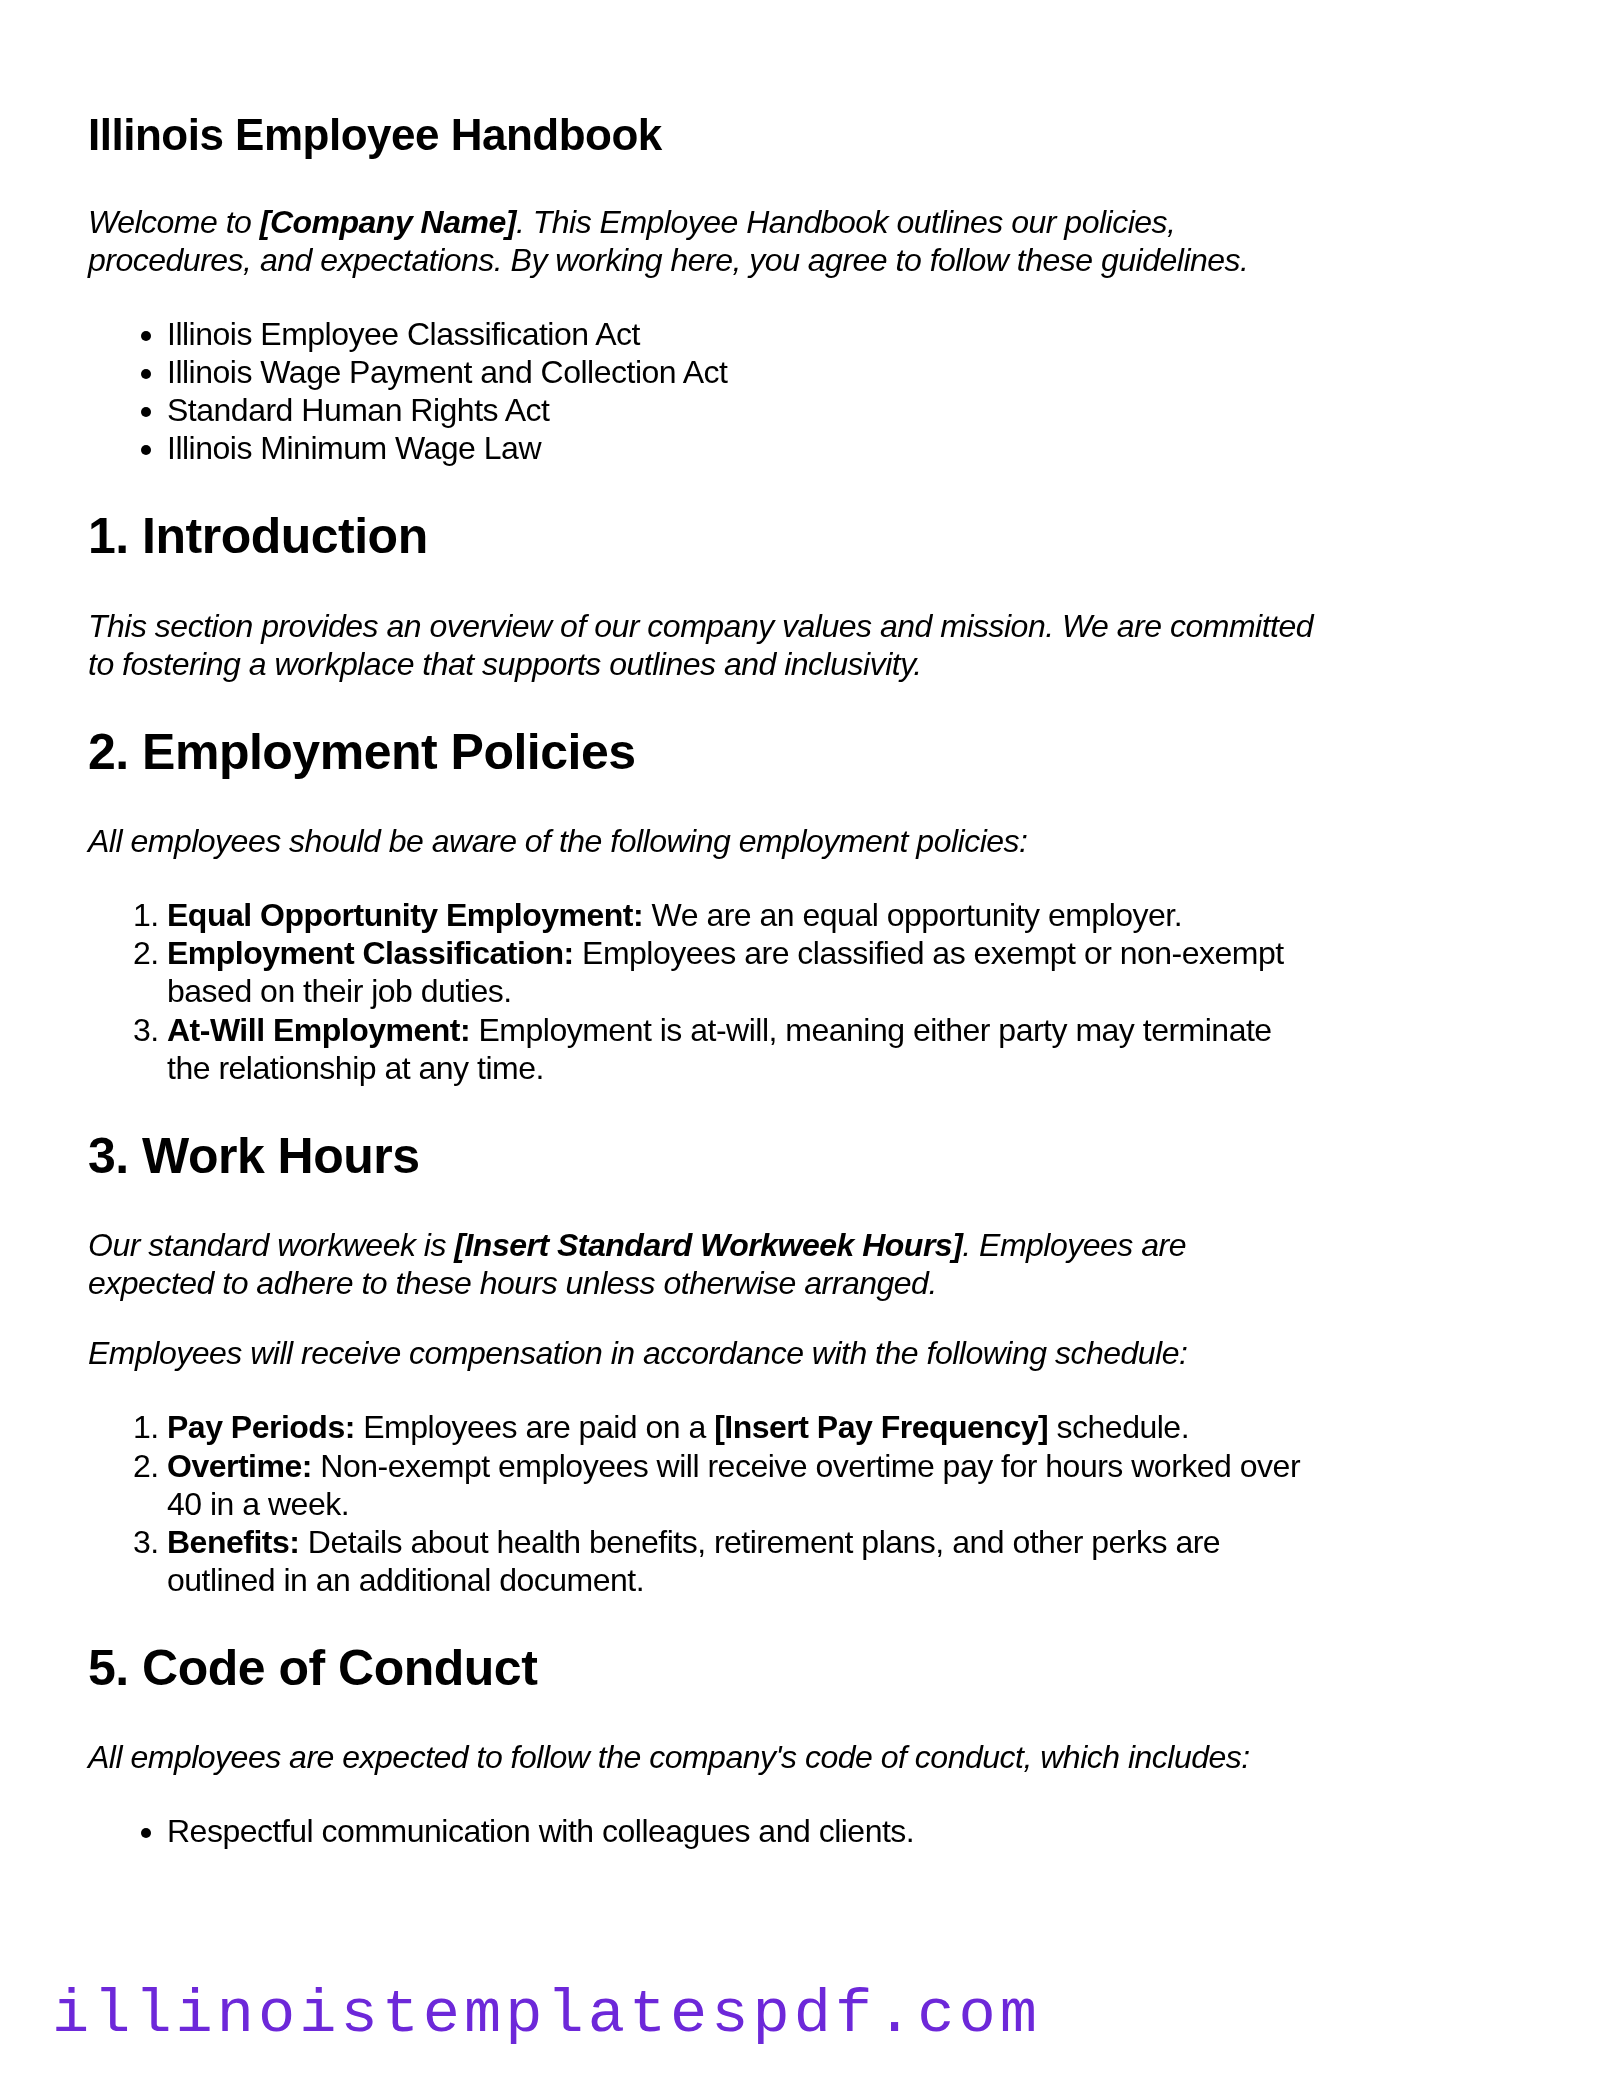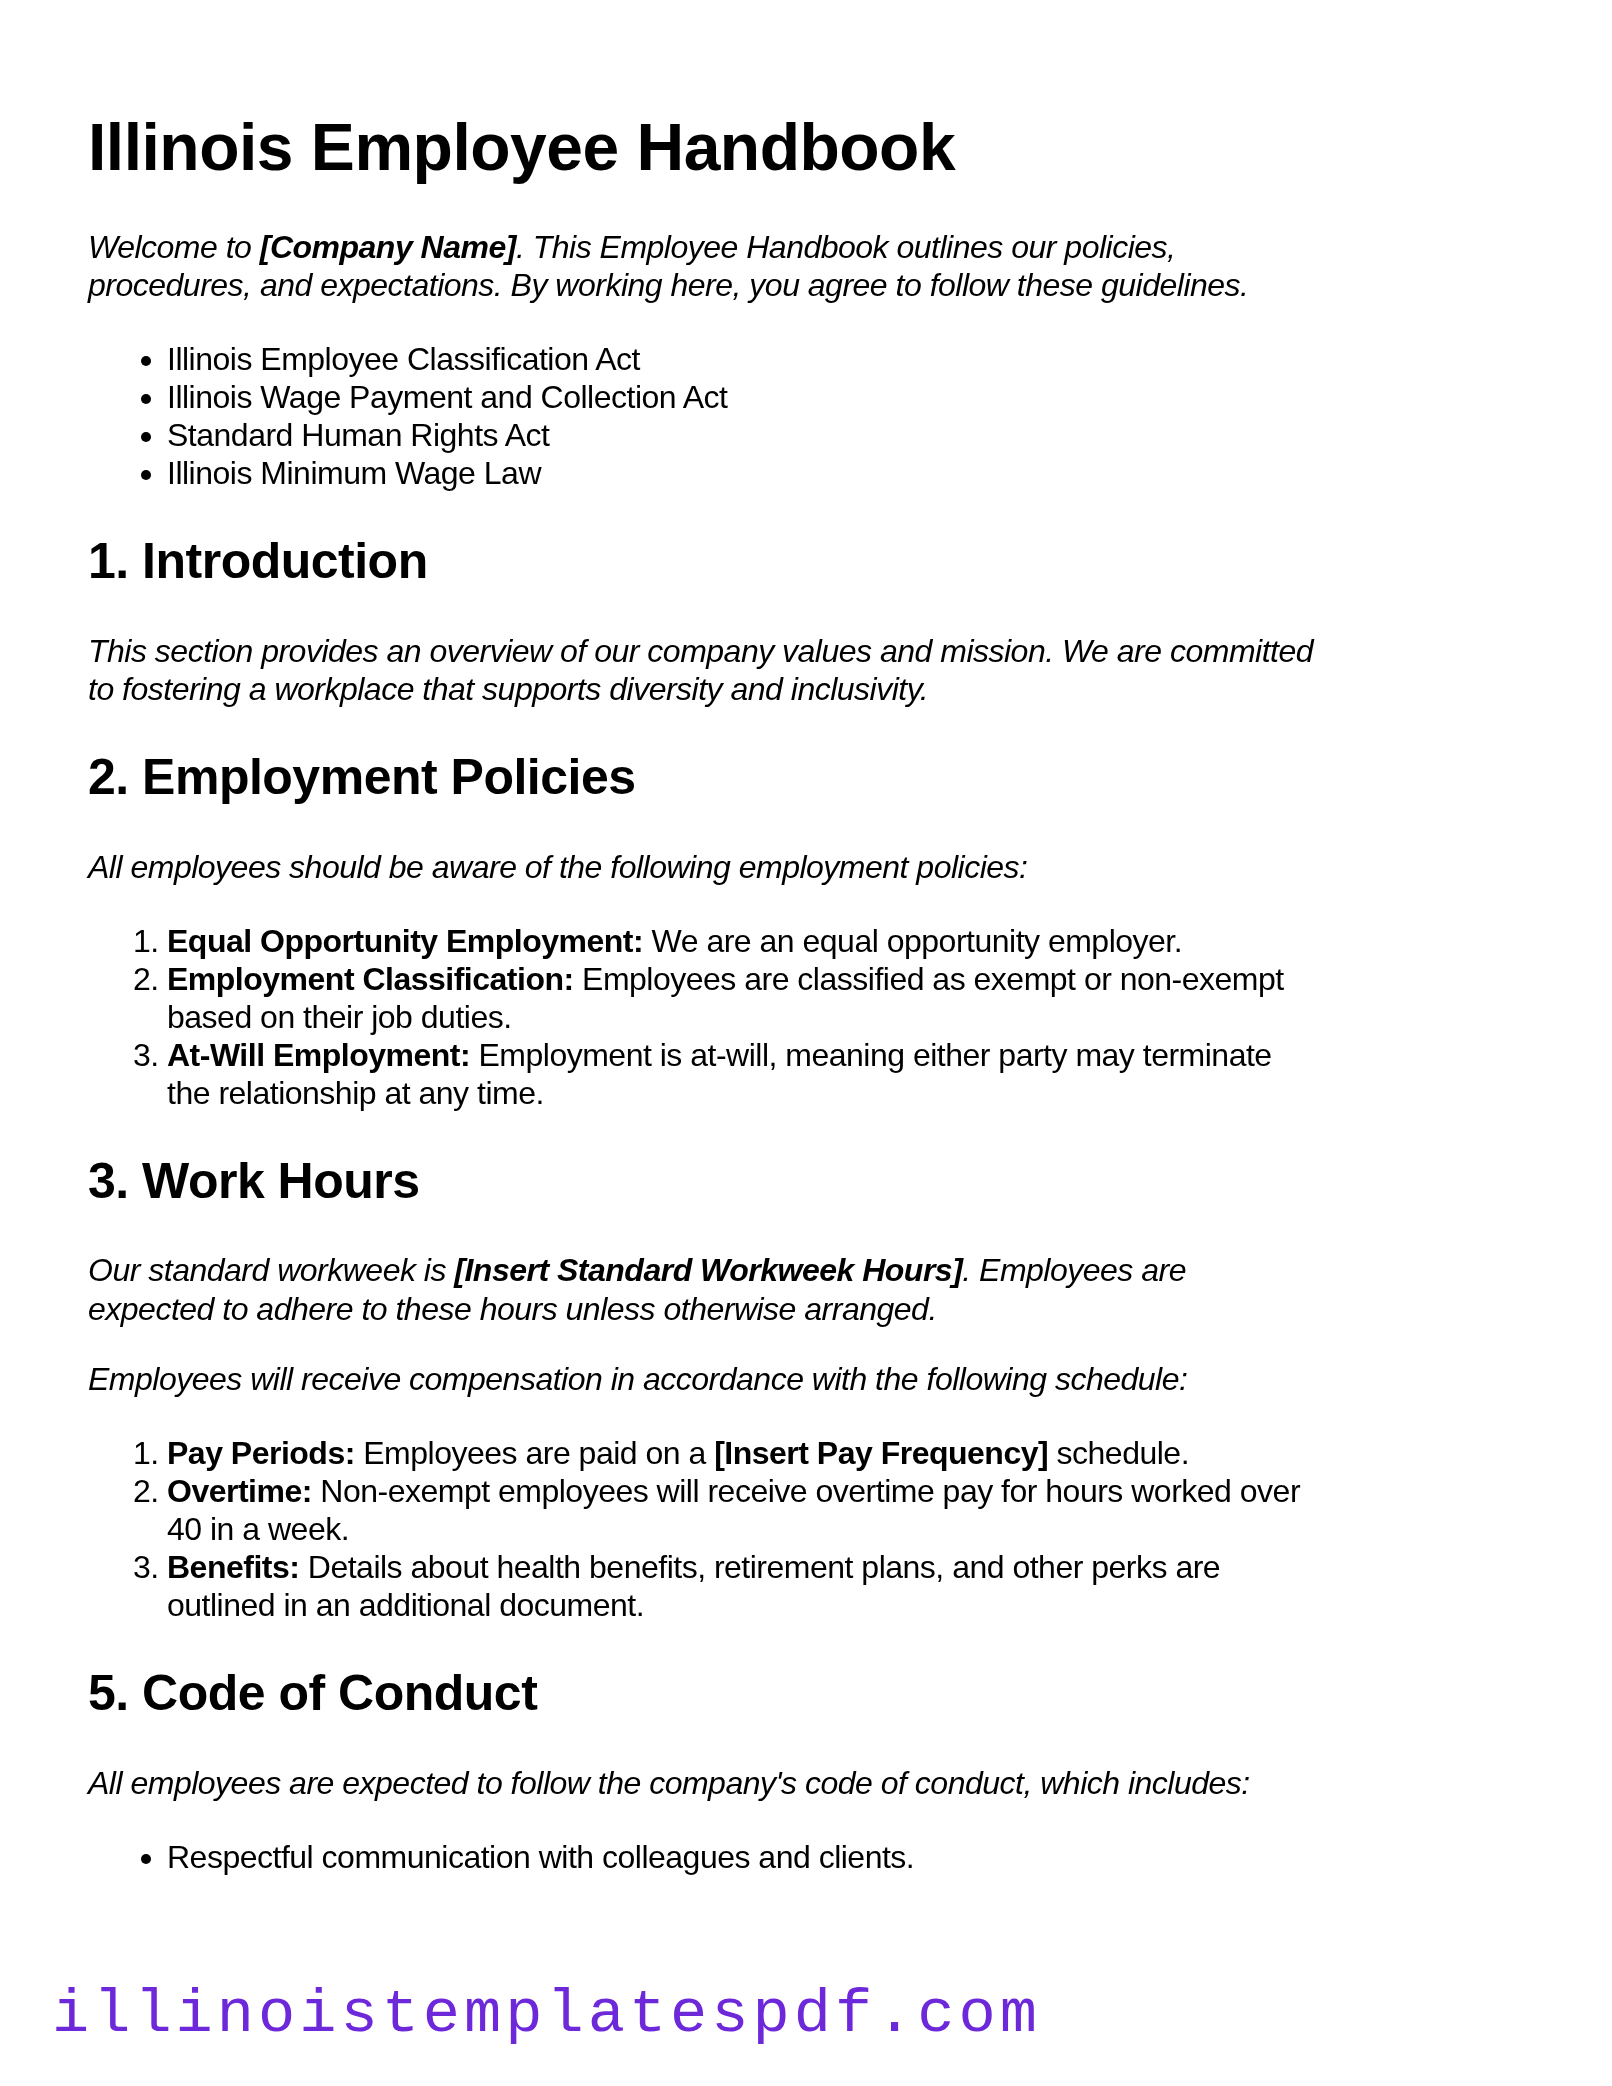--- a/index.html
+++ b/index.html
@@ -14,21 +14,21 @@
     letter-spacing: -0.5px;
     overflow: hidden;
     position: relative;
   }
   .page {
     padding: 70px 88px 0 88px;
     width: 1436px;
     box-sizing: content-box;
   }
   h1 {
-    font-size: 66px;
+    font-size: 44px;
     line-height: 1.15;
     font-weight: 700;
     margin: 40px 0 42px 0;
   }
   h2 {
     font-size: 50px;
     line-height: 1.15;
     font-weight: 700;
     margin: 41px 0;
   }
@@ -70,21 +70,21 @@
 
   <ul>
     <li>Illinois Employee Classification Act</li>
     <li>Illinois Wage Payment and Collection Act</li>
     <li>Standard Human Rights Act</li>
     <li>Illinois Minimum Wage Law</li>
   </ul>
 
   <h2>1. Introduction</h2>
   <p>This section provides an overview of our company values and mission. We are committed
-to fostering a workplace that supports diversity and inclusivity.</p>
+to fostering a workplace that supports outlines and inclusivity.</p>
 
   <h2>2. Employment Policies</h2>
   <p>All employees should be aware of the following employment policies:</p>
   <ol>
     <li><b>Equal Opportunity Employment:</b><span> We are an equal opportunity employer.</span></li>
     <li><b>Employment Classification:</b><span> Employees are classified as exempt or non-exempt
 based on their job duties.</span></li>
     <li><b>At-Will Employment:</b><span> Employment is at-will, meaning either party may terminate
 the relationship at any time.</span></li>
   </ol>

